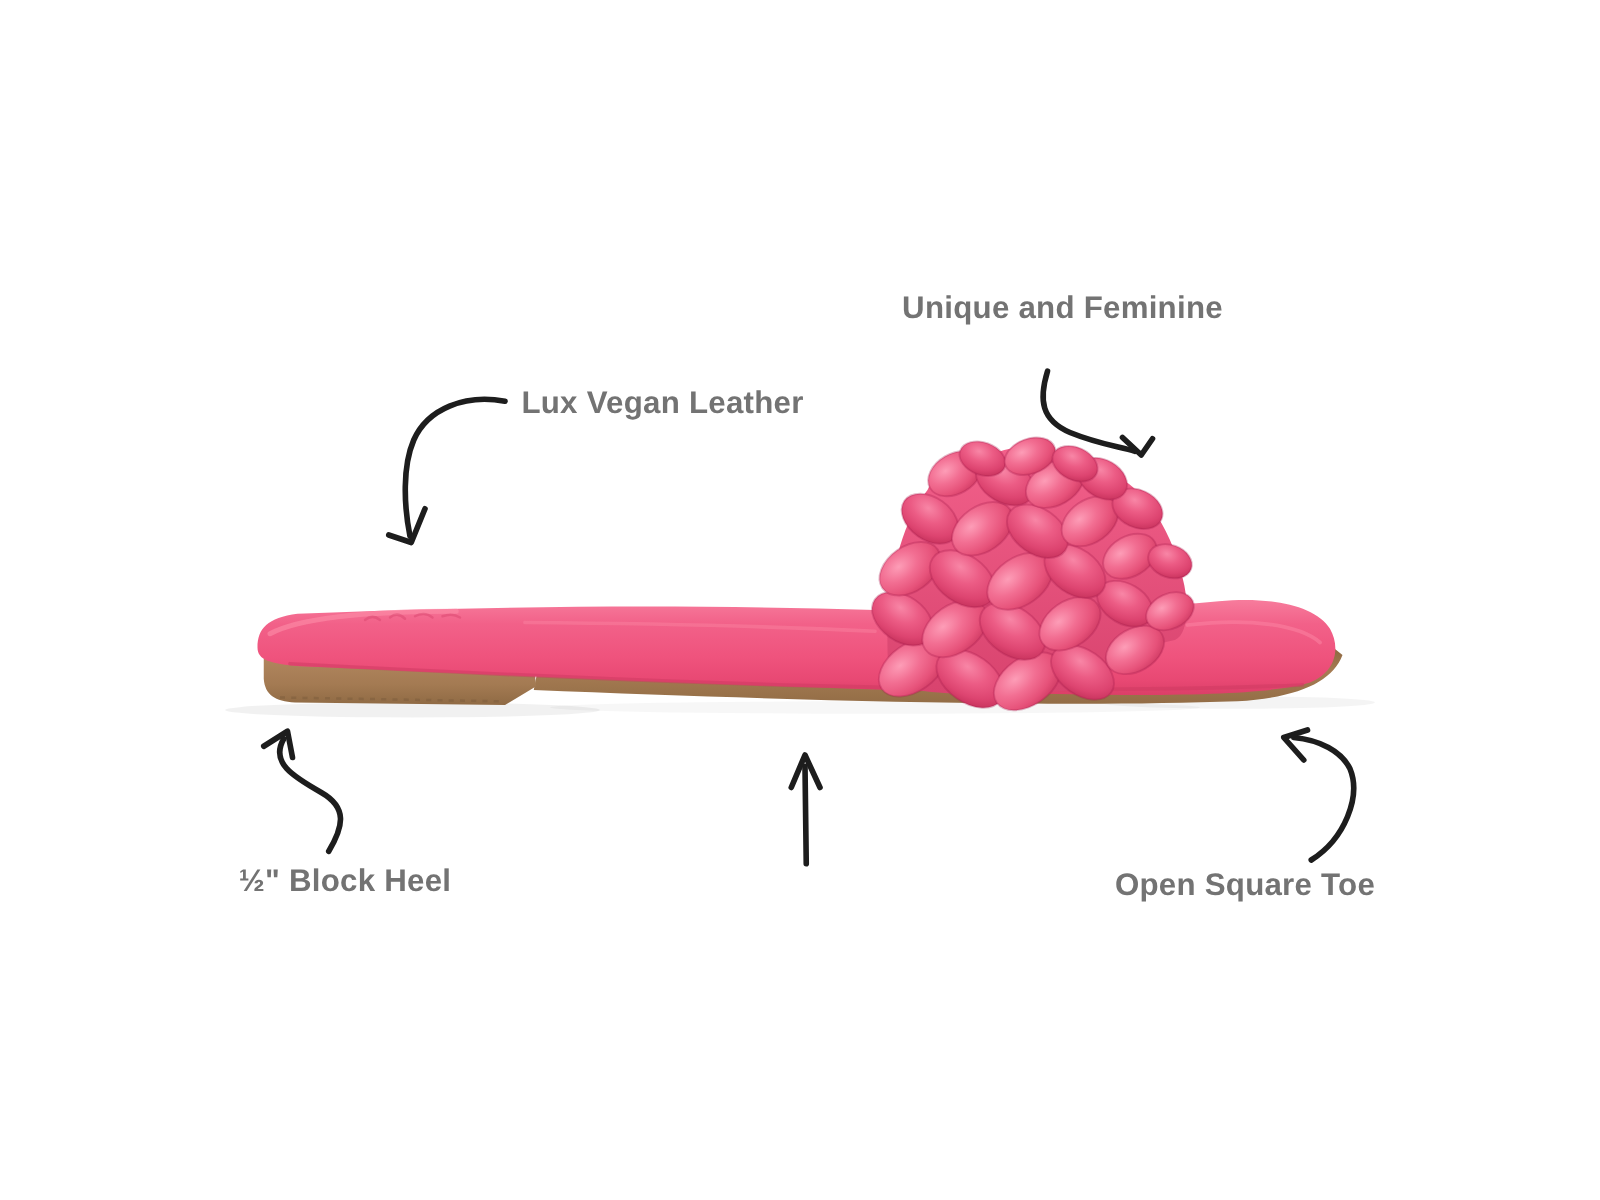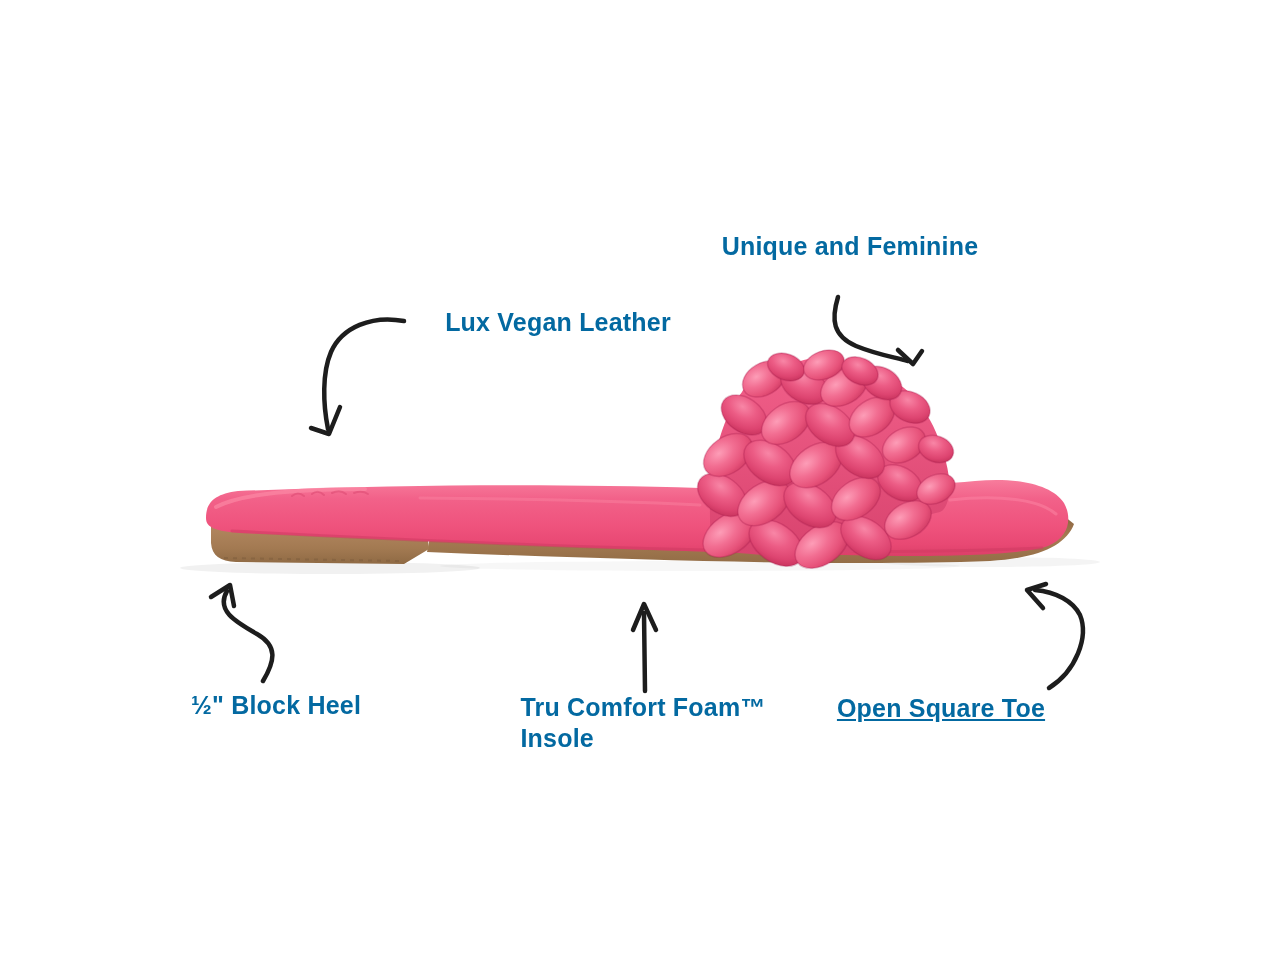--- a/index.html
+++ b/index.html
@@ -5,21 +5,21 @@
   html,body { margin:0; padding:0; background:#ffffff; }
   .canvas {
     position:relative; width:1280px; height:960px;
     background:#ffffff; overflow:hidden;
     font-family:"Liberation Sans", sans-serif;
   }
   .shoe-svg { position:absolute; left:0; top:0; width:1280px; height:960px; }
   .label {
     position:absolute; transform:translateX(-50%);
     font-weight:700; font-size:25px; line-height:31px;
-    color:#0369a1; text-align:left; white-space:nowrap;
+    color:#737373; text-align:right; white-space:nowrap;
     letter-spacing:0.2px;
   }
 </style>
 </head>
 <body>
 
 <div class="canvas">
 
   <svg class="shoe-svg" viewBox="0 0 1280 960" aria-hidden="true">
     <defs>
@@ -140,24 +140,20 @@
         <path d="M 1049,688 C 1076,671 1089,637 1080,615 C 1073,601 1056,592 1035,590"></path>
         <path d="M 1046,584 L 1027,590 L 1043,608"></path>
       </g>
     </g>
   </svg>
 
   <div class="label" style="left:850px; top:231px;">
     <div>Unique and Feminine</div>
   </div>
 
-  <div class="label" style="left:530px; top:307px;margin-left:28px;">Lux Vegan Leather</div>
+  <div class="label" style="left:530px; top:307px;">Lux Vegan Leather</div>
 
   <div class="label" style="left:276px; top:690px;">½" Block Heel</div>
 
-  <div class="label" style="left:643px; top:692px;">
-    <div>Tru Comfort Foam™</div>
-    <div>Insole</div>
-  </div>
 
-  <div class="label" style="left:941px; top:693px;text-decoration:underline;">Open Square Toe</div>
+  <div class="label" style="left:996px; top:693px;">Open Square Toe</div>
 
 </div>
 
 </body></html>

